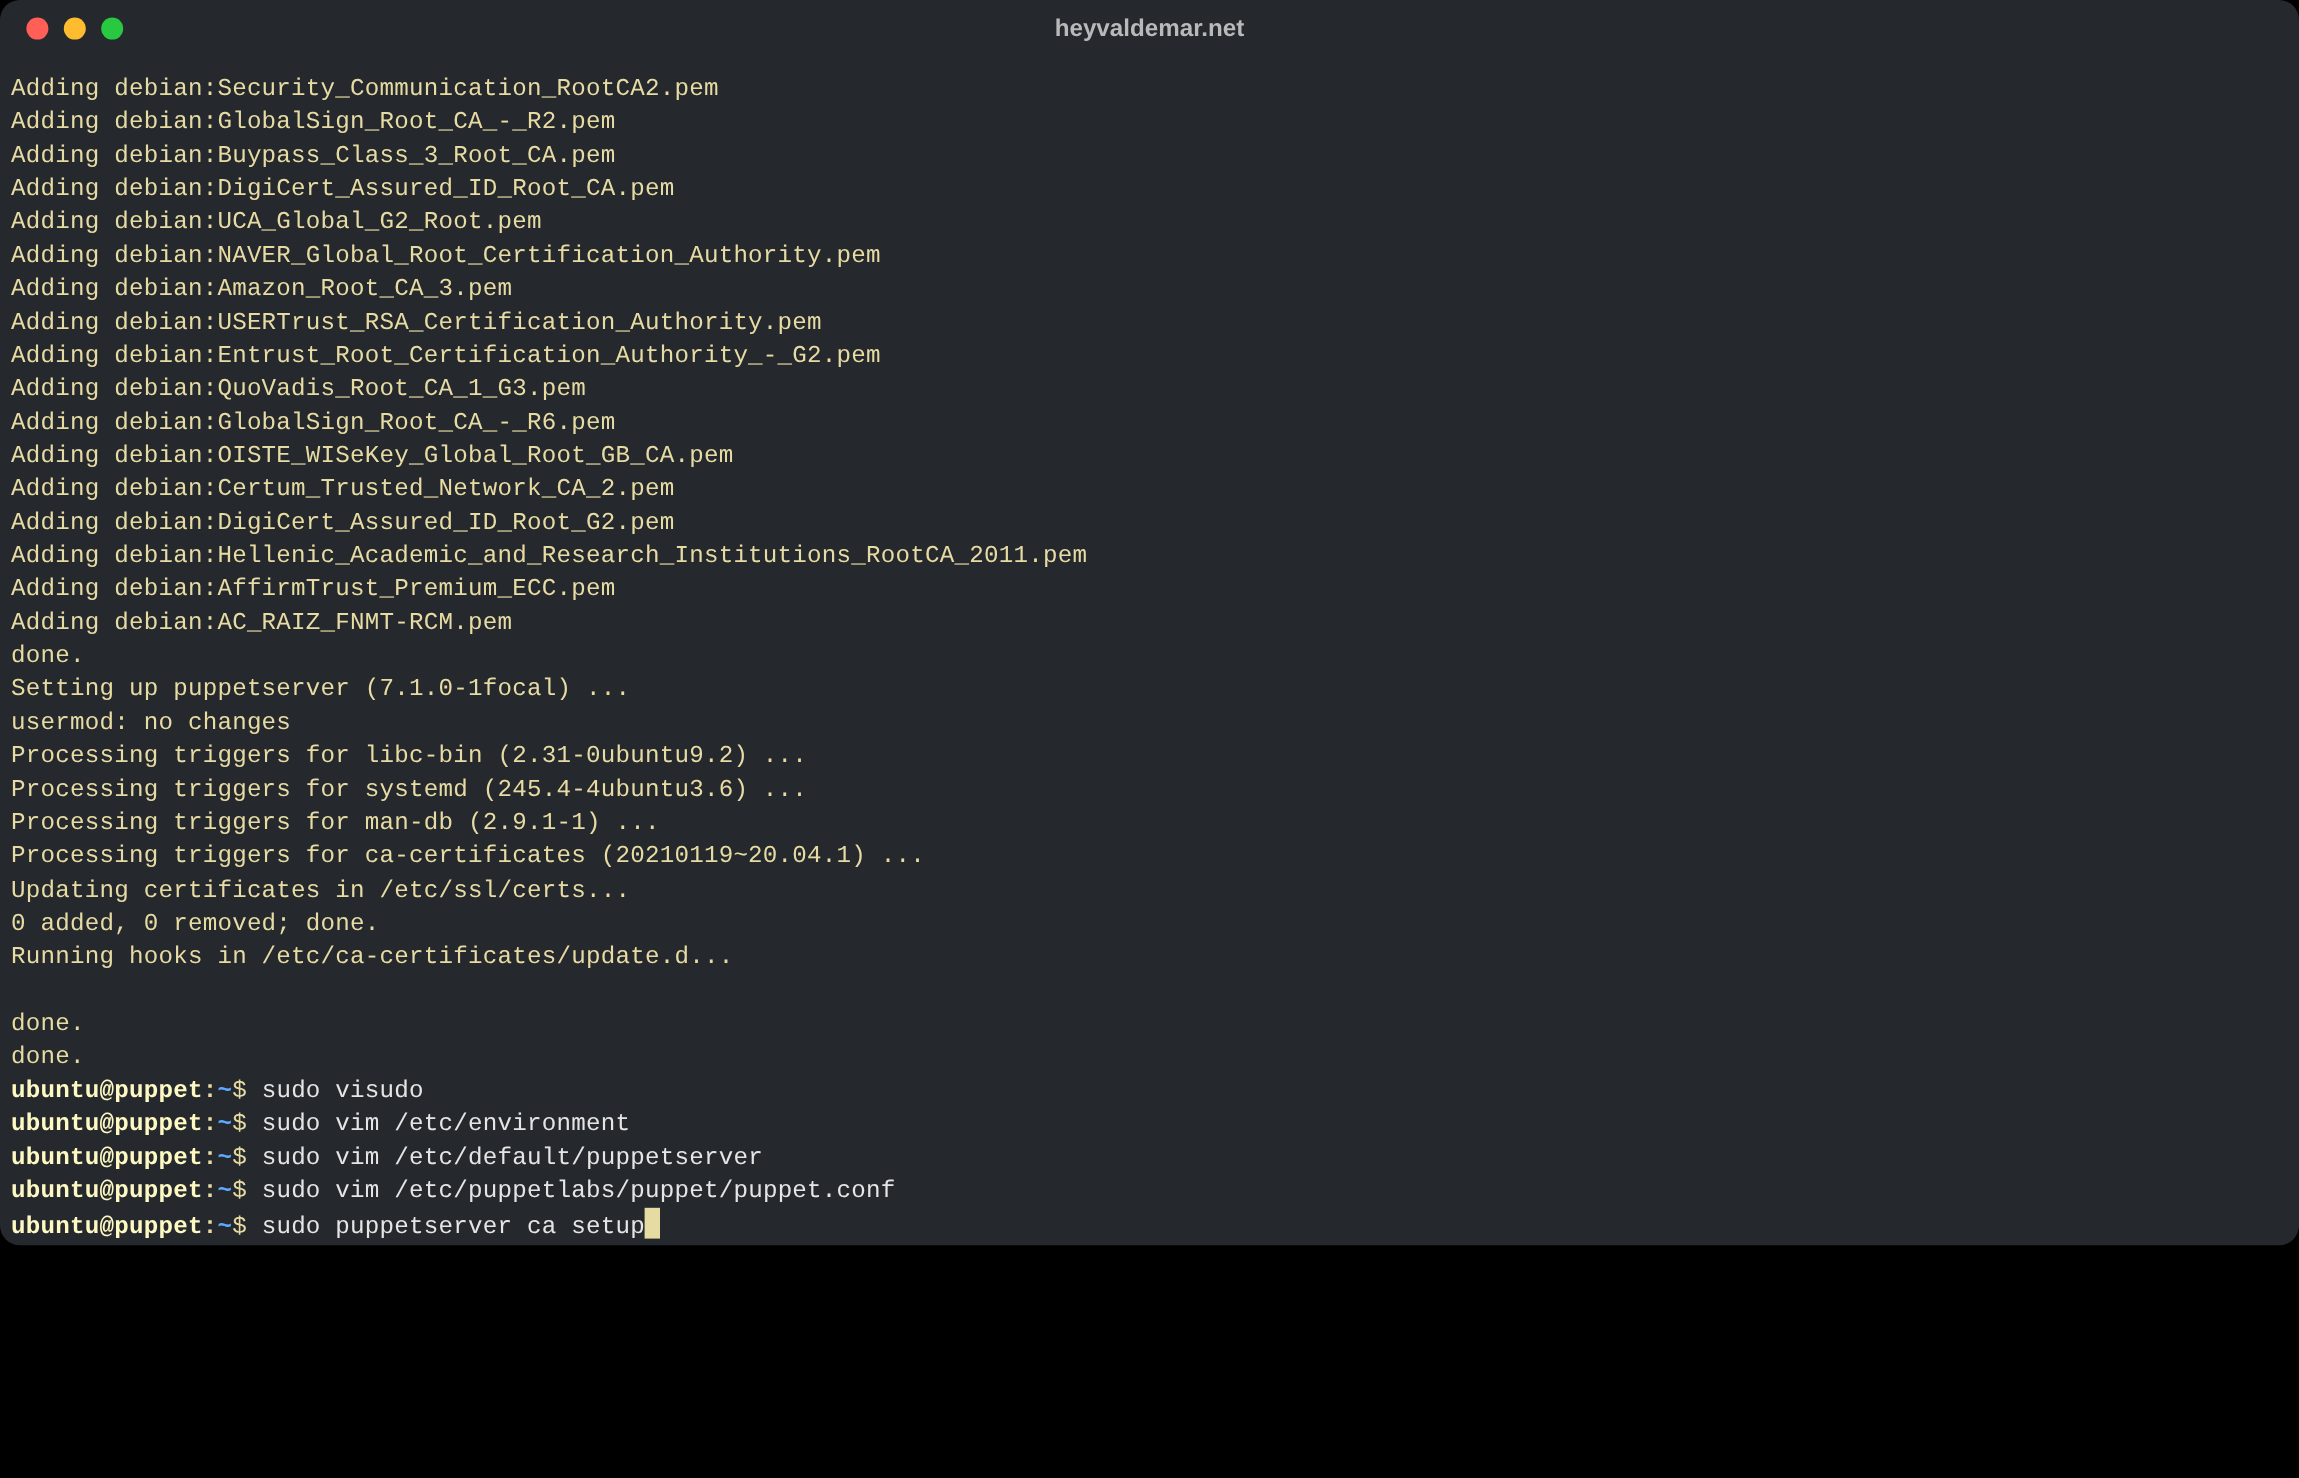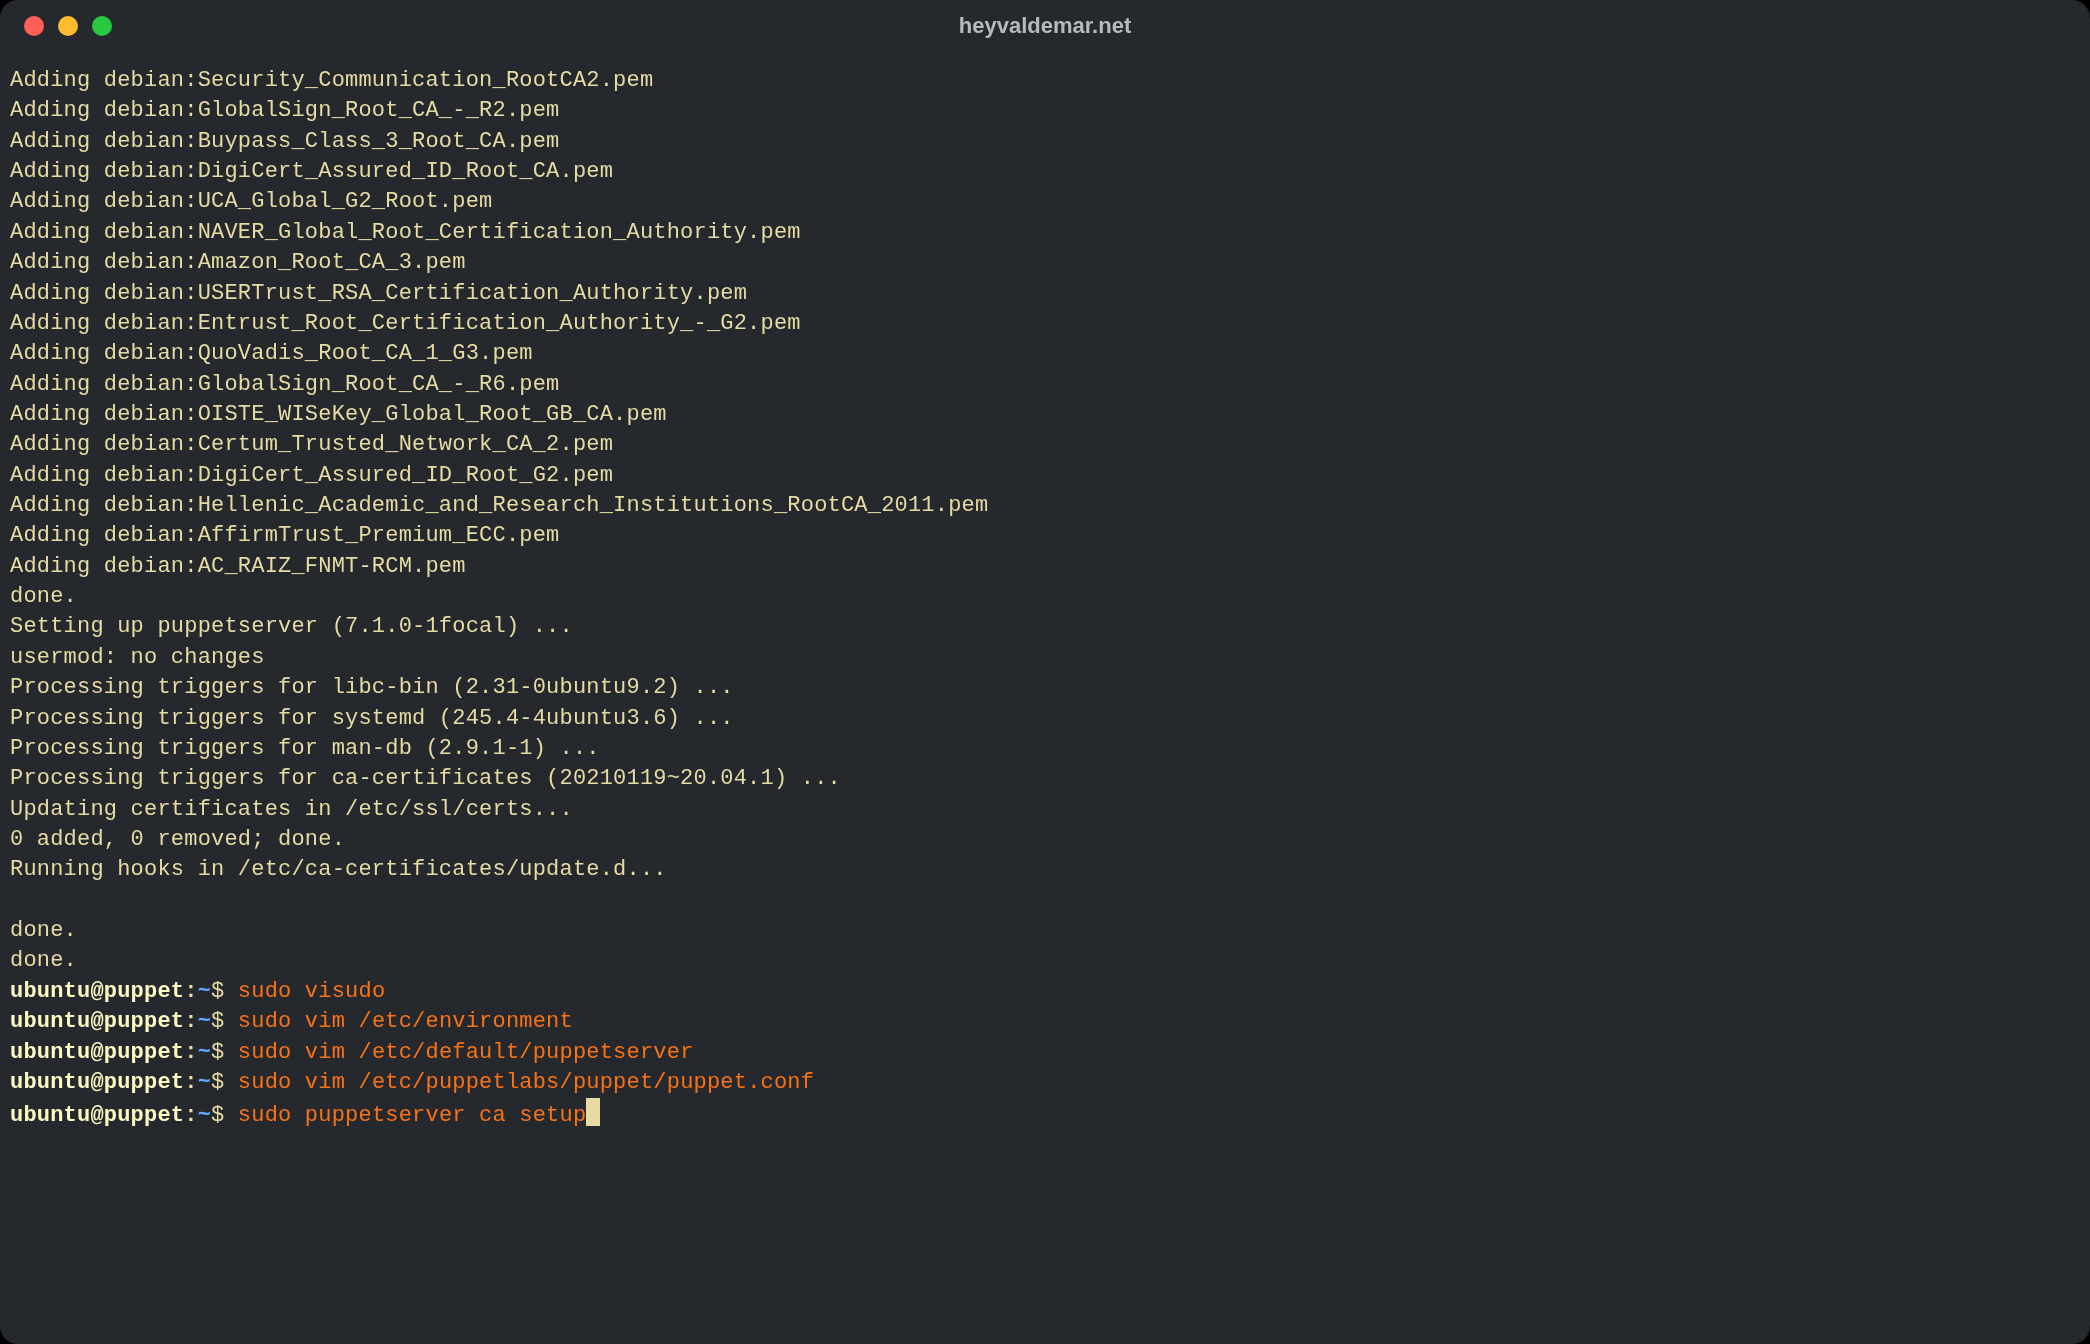--- a/index.html
+++ b/index.html
@@ -5,21 +5,21 @@
   * { margin: 0; padding: 0; box-sizing: border-box; }
   html, body { width: 100%; height: 100%; background: #000; }
   body {
     display: flex;
     align-items: flex-start;
     justify-content: center;
     font-family: "SFMono-Regular", "Menlo", "Consolas", "Liberation Mono", monospace;
   }
   .window {
     width: 2090px;
-    height: 1344px;
+    height: 1132px;
     background: #25282c;
     border-radius: 18px;
     overflow: hidden;
     display: flex;
     flex-direction: column;
     box-shadow: 0 10px 40px rgba(0,0,0,0.6);
   }
   .titlebar {
     height: 52px;
     display: flex;
@@ -58,21 +58,21 @@
     line-height: 1.38;
     white-space: pre;
     overflow: hidden;
     letter-spacing: 0.2px;
   }
   .terminal .line { display: block; }
   .prompt-user { color: #fef9c3; font-weight: bold; }
   .prompt-sep  { color: #e7dba4; font-weight: bold; }
   .prompt-path { color: #5fa8ff; font-weight: bold; }
   .prompt-sym  { color: #e7dba4; }
-  .cmd         { color: #f97316; }
+  .cmd         { color: #e5e5e5; }
   .cursor {
     display: inline-block;
     width: 14px;
     height: 28px;
     background: #e7dba4;
     vertical-align: text-bottom;
     margin-bottom: 2px;
   }
 </style>
 </head>

